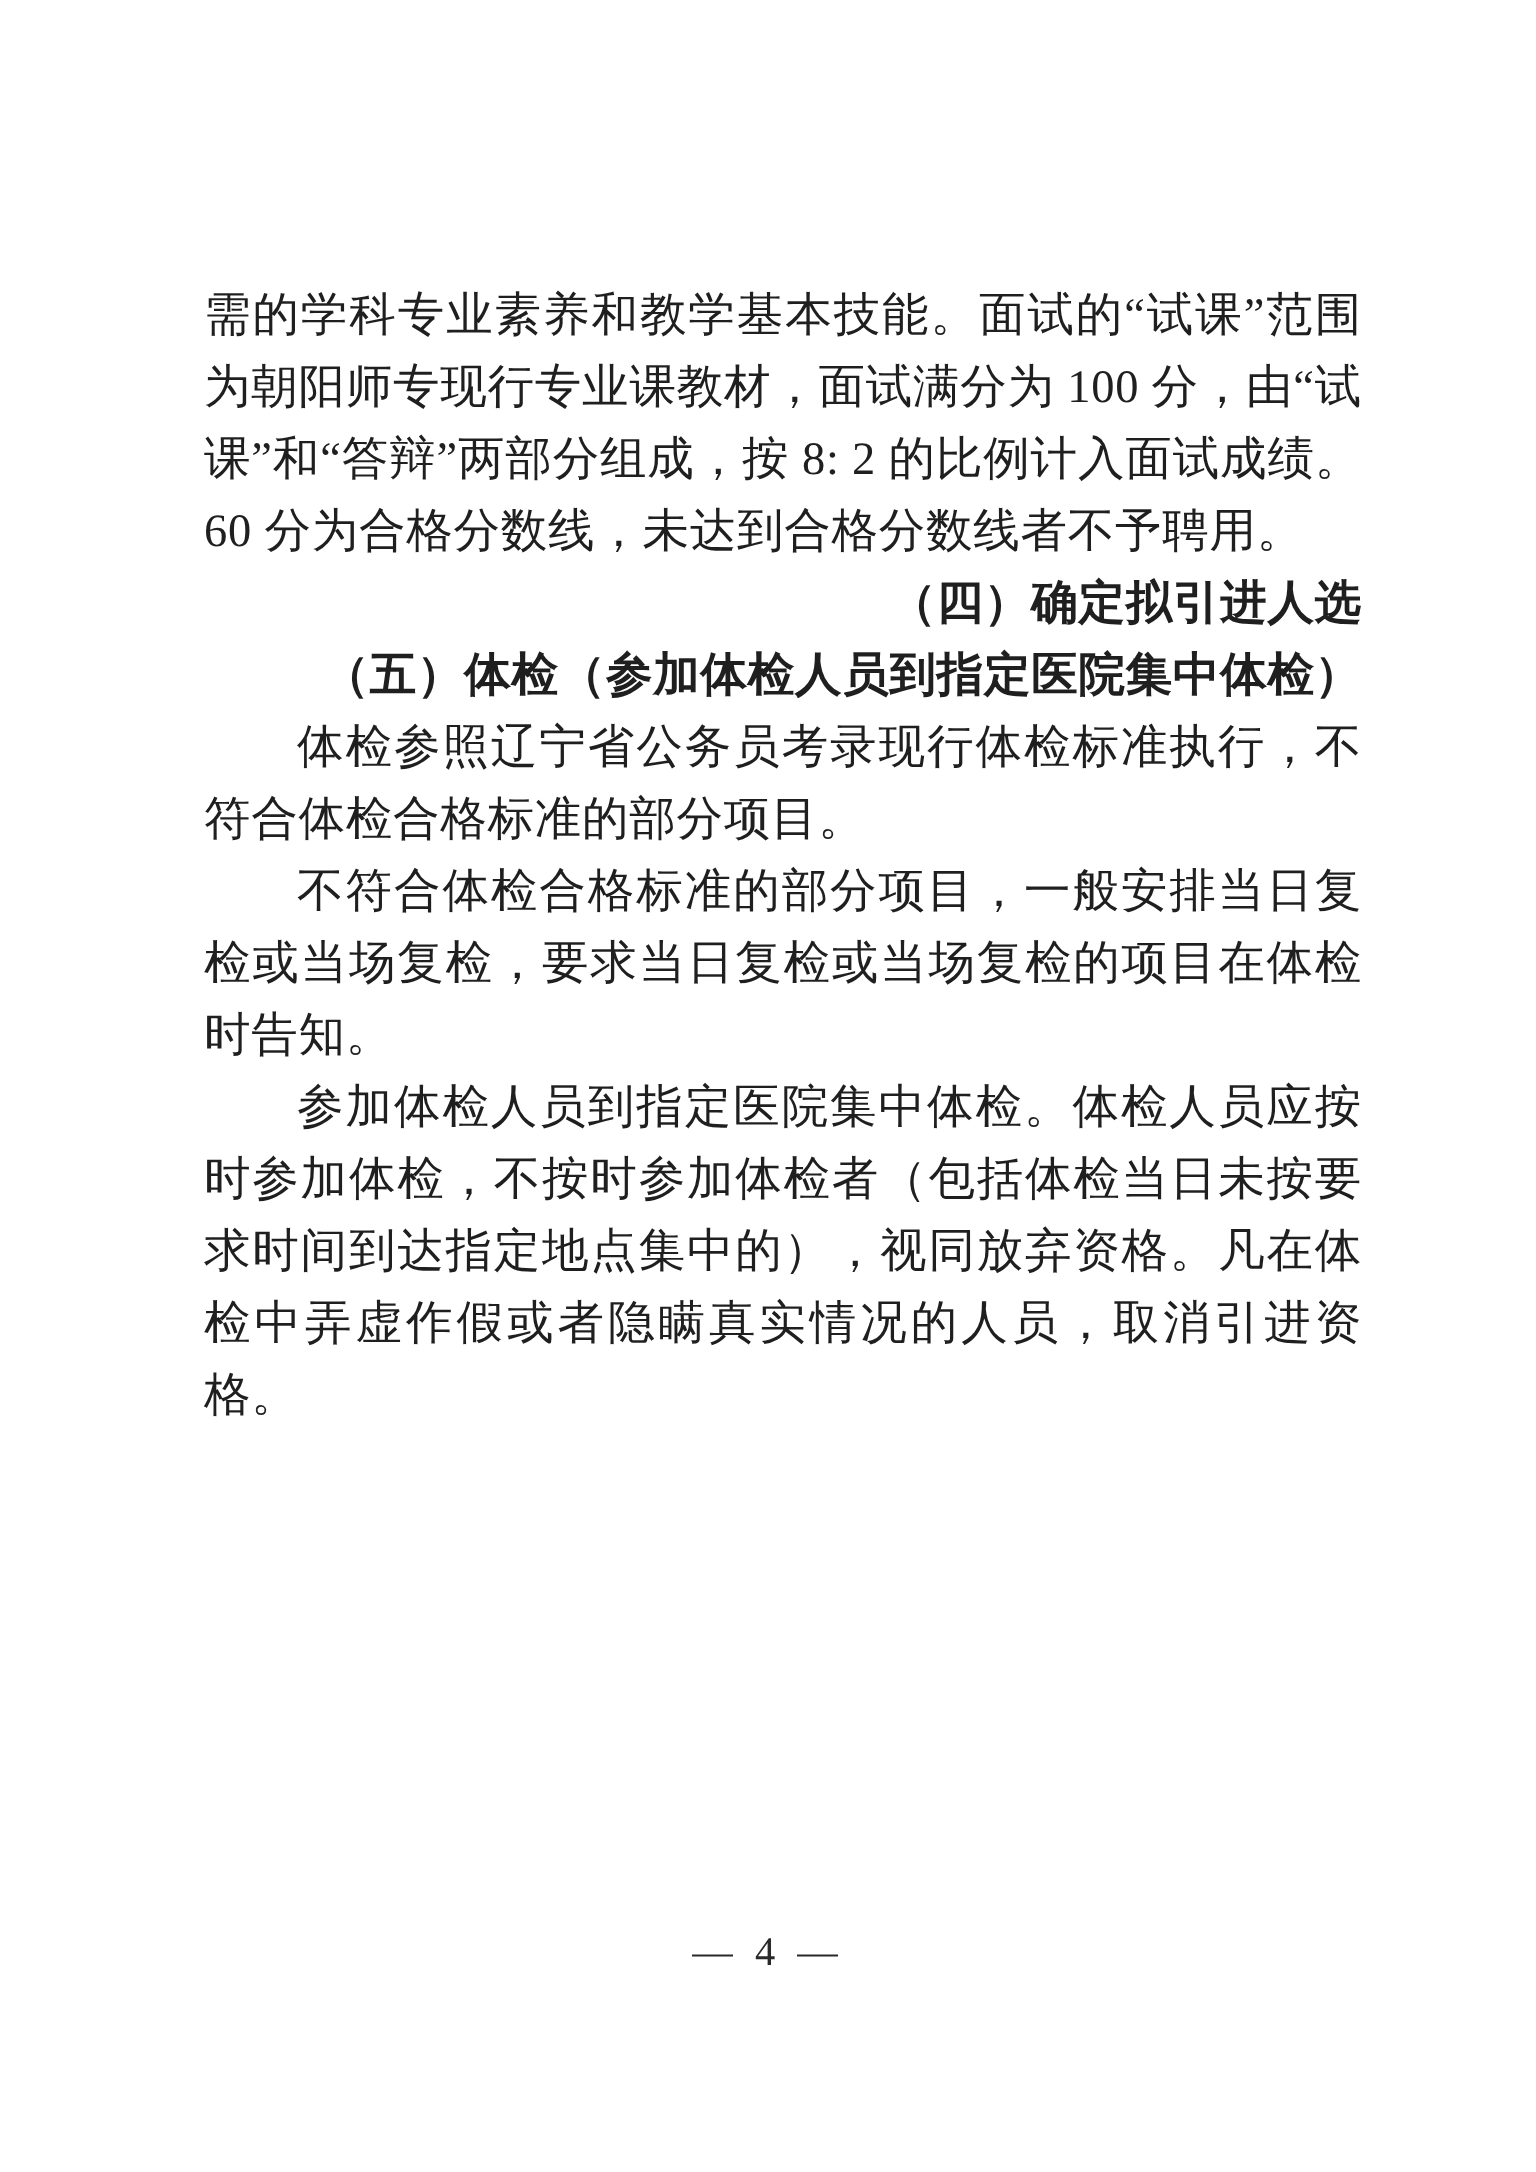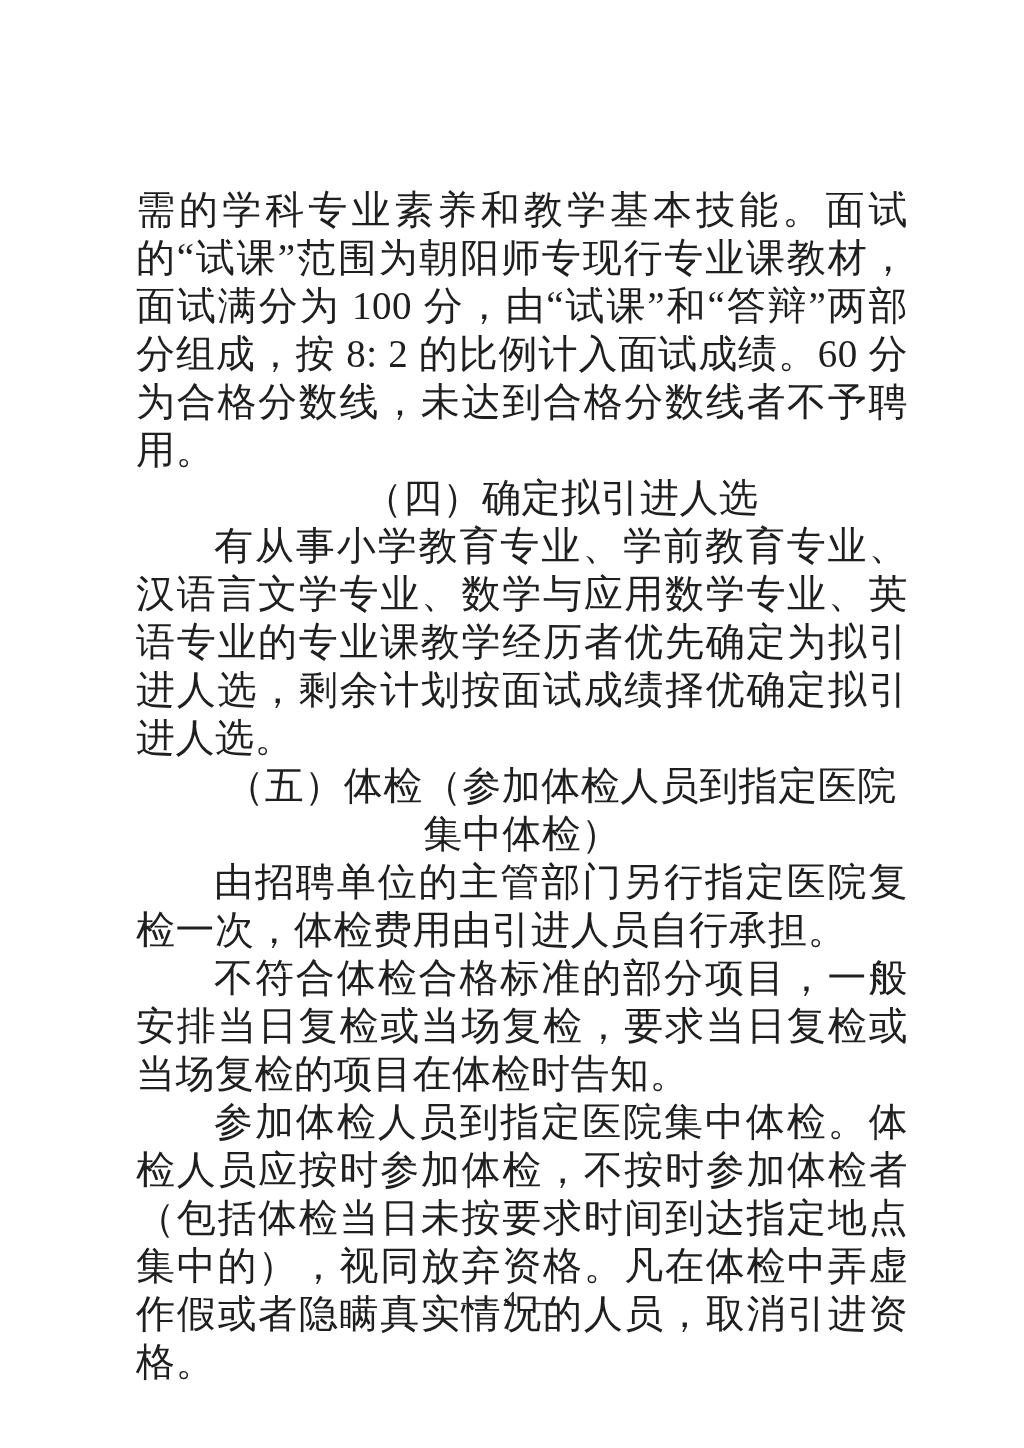--- a/index.html
+++ b/index.html
@@ -24,52 +24,51 @@
     background: #ffffff;
   }
   .content {
     position: absolute;
     left: 136px;
     top: 186px;
     width: 772px;
   }
   .content p {
     margin: 0;
-    font-size: 39px;
+    font-size: 31px;
     line-height: 48px;
     text-align: justify;
     letter-spacing: 0.5px;
     color: #1f1f1f;
   }
   .content p.indent {
     text-indent: 2em;
   }
   .content p.heading {
-    font-weight: normal;
+    font-weight: bold;
     text-indent: 2em;
-    text-align: center;
+    text-align: right;
   }
   .footer {
     position: absolute;
     left: 0;
     top: 1286px;
     width: 1024px;
     text-align: center;
     font-size: 27px;
     letter-spacing: 4px;
     color: #2a2a2a;
   }
 </style>
 </head>
 <body>
 
 <div class="page">
   <div class="content">
     <p>需的学科专业素养和教学基本技能。面试的“试课”范围为朝阳师专现行专业课教材，面试满分为 100 分，由“试课”和“答辩”两部分组成，按 8: 2 的比例计入面试成绩。60 分为合格分数线，未达到合格分数线者不予聘用。</p>
     <p class="heading">（四）确定拟引进人选</p>
-    <p class="indent">有从事小学教育专业、学前教育专业、汉语言文学专业、数学与应用数学专业、英语专业的专业课教学经历者优先确定为拟引进人选，剩余计划按面试成绩择优确定拟引进人选。</p>
     <p class="heading">（五）体检（参加体检人员到指定医院集中体检）</p>
-    <p class="indent">由招聘单位的主管部门另行指定医院复检一次，体检费用由引进人员自行承担。</p>
+    <p class="indent">体检参照辽宁省公务员考录现行体检标准执行，不符合体检合格标准的部分项目。</p>
     <p class="indent">不符合体检合格标准的部分项目，一般安排当日复检或当场复检，要求当日复检或当场复检的项目在体检时告知。</p>
     <p class="indent">参加体检人员到指定医院集中体检。体检人员应按时参加体检，不按时参加体检者（包括体检当日未按要求时间到达指定地点集中的），视同放弃资格。凡在体检中弄虚作假或者隐瞒真实情况的人员，取消引进资格。</p>
   </div>
   <div class="footer">— 4 —</div>
 </div>
 
 </body></html>

